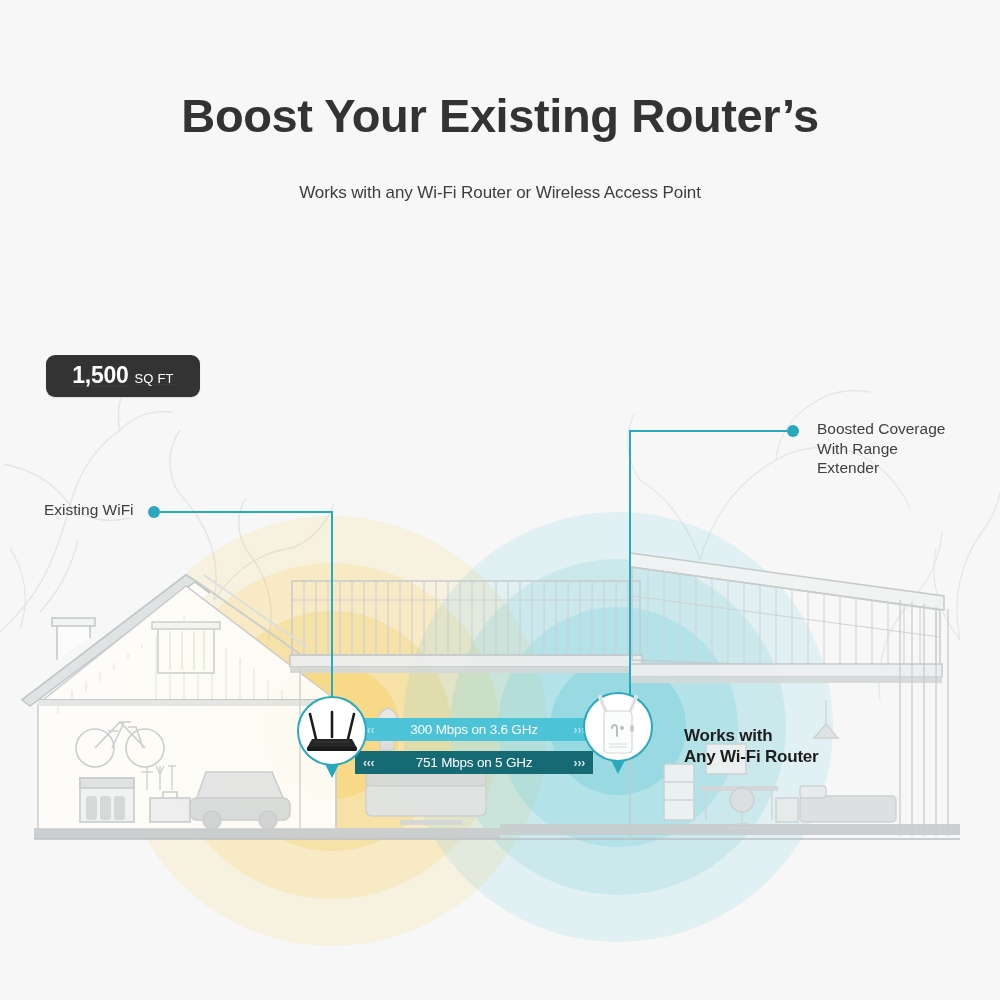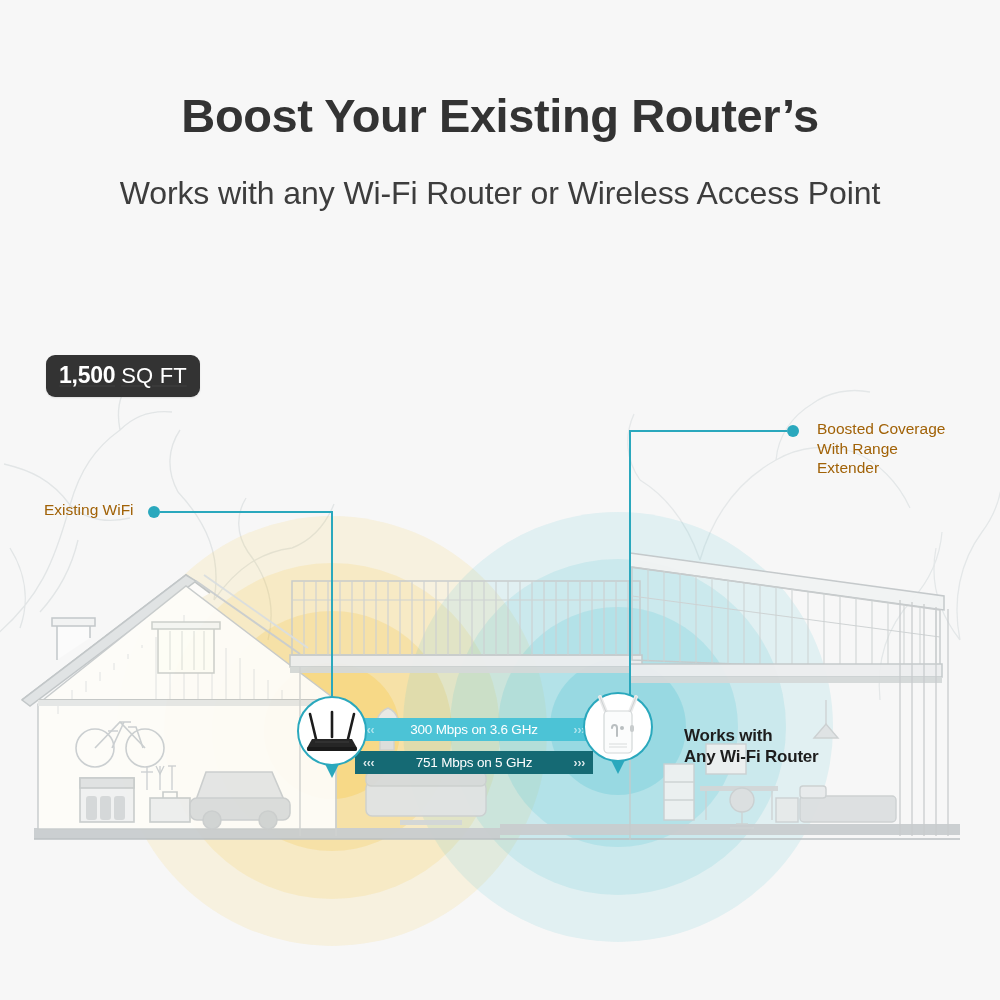--- a/index.html
+++ b/index.html
@@ -25,21 +25,21 @@
   }
   .headline {
     font-size:47px;
     line-height:56px;
     font-weight:700;
     letter-spacing:-0.4px;
     color:#333333;
   }
   .subhead {
     margin-top:33px;
-    font-size:32px;
+    font-size:17px;
     line-height:32px;
     font-weight:400;
     color:#3d3d3d;
     letter-spacing:-0.1px;
   }
 
   
   .spec-badge {
     position:absolute; left:46px; top:355px;
     width:154px;
@@ -53,28 +53,28 @@
     display:flex; align-items:baseline; justify-content:center;
     padding:7px 10px 8px 10px;
     white-space:nowrap;
     text-decoration:underline;
   }
   .spec-row + .spec-row { border-top:2px solid #ffffff; }
   .spec-value {
     color:#ffffff; font-weight:700; font-size:23px; letter-spacing:-0.3px;
   }
   .spec-unit {
-    color:#ffffff; font-weight:400; font-size:22px; margin-left:6px;
+    color:#ffffff; font-weight:400; font-size:13px; margin-left:6px;
     letter-spacing:0.2px;
   }
 
   
   .callout { position:absolute; z-index:46; }
   .callout-text {
-    font-size:15.5px; line-height:19.5px; color:#a16207; font-weight:400;
+    font-size:15.5px; line-height:19.5px; color:#404040; font-weight:400;
     white-space:pre-line;
   }
   #callout-left  { left:44px;  top:500px; }
   #callout-left .callout-text { text-align:right; }
   #callout-right { left:817px; top:419px; }
   #callout-right .callout-text { text-align:left; }
 
   
   .dot {
     position:absolute; width:12px; height:12px; border-radius:50%;

